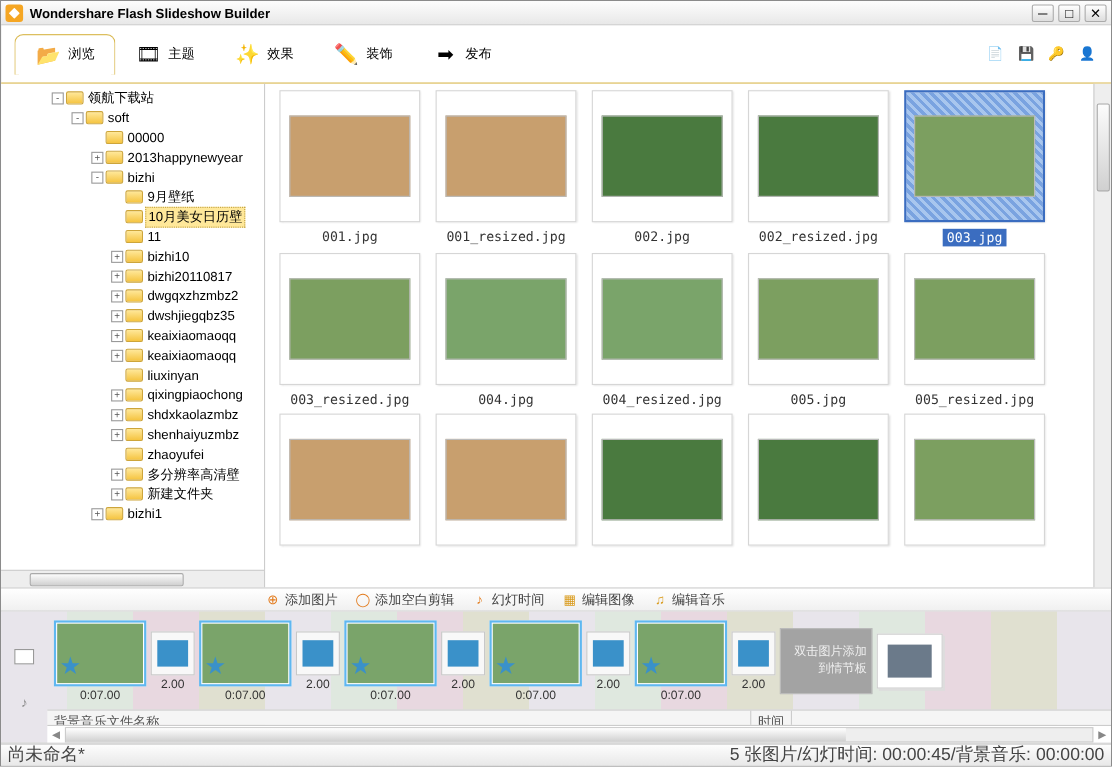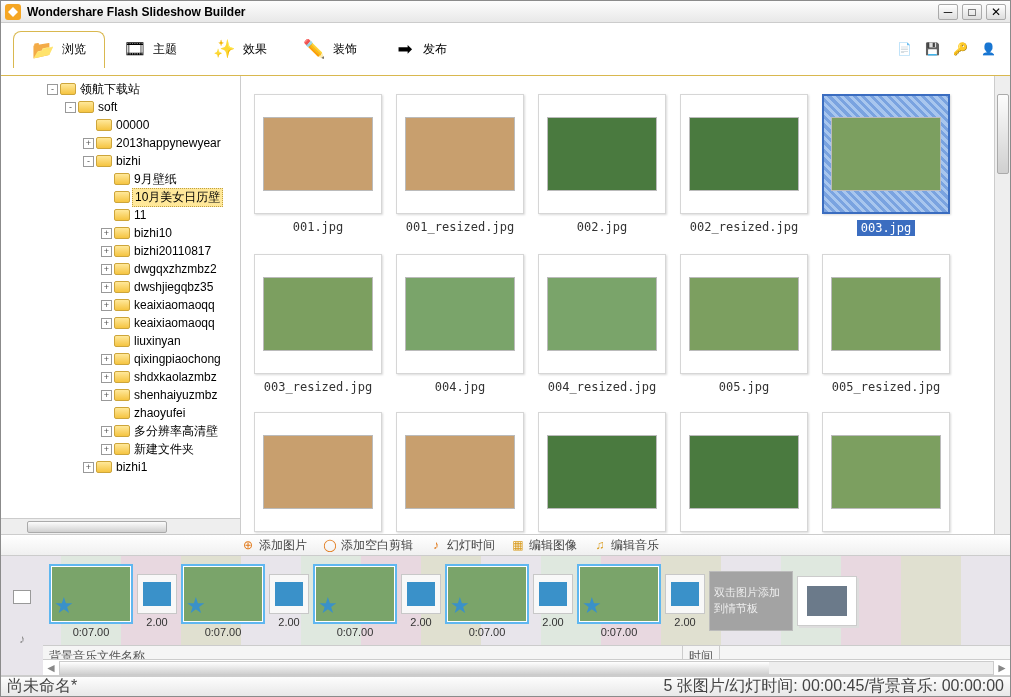--- a/index.html
+++ b/index.html
@@ -36,21 +36,21 @@
 .tree .tw.empty { border: none; }
 .tree .fld { width: 16px; height: 12px; background: linear-gradient(#ffe89a,#f5c441); border: 1px solid #cda53a; border-radius: 2px; }
 .tree .lbl { padding: 0 2px; }
 .tree .lbl.sel { background: #ffe89a; border: 1px dotted #c0a040; }
 .tree .indent { display: inline-block; }
 
 .thumbs { flex: 1; overflow: auto; padding: 6px 12px; position: relative; }
 .thumbs-inner { display: flex; flex-wrap: wrap; gap: 6px 12px; }
 .thumbs-vscroll { position: absolute; right: 0; top: 0; bottom: 0; width: 16px; background: #eee; border-left: 1px solid #ccc; }
 .thumbs-vscroll .vthumb { width: 12px; height: 80px; margin: 18px auto 0; background: linear-gradient(#fcfcfc,#d0d0d0); border: 1px solid #aaa; border-radius: 2px; }
-.card { width: 130px; display: flex; flex-direction: column; align-items: center; gap: 6px; margin-top: 12px; }
+.card { width: 130px; display: flex; flex-direction: column; align-items: center; gap: 6px; }
 .card .frame { width: 128px; height: 120px; background: #fff; border: 1px solid #d6d6d6; box-shadow: 1px 1px 2px rgba(0,0,0,0.15); display: flex; align-items: center; justify-content: center; }
 .card.selected .frame { background: repeating-linear-gradient(45deg,#7aa3e0 0 3px,#a8c6ee 3px 6px); border: 2px solid #3b6dc0; }
 .card .img { width: 110px; height: 74px; background: #7aa46a; border: 1px solid #bbb; }
 .card .img.alt1 { background:#c89f6e;} .card .img.alt2{background:#4a7a3f;} .card .img.alt3{background:#7c9f60;}
 .card .fname { font-family: "SimSun", monospace; font-size: 12px; color: #333; }
 .card.selected .fname { background: #3b6dc0; color: #fff; padding: 1px 4px; }
 
 .actionbar { height: 22px; border-top: 1px solid #ccc; border-bottom: 1px solid #ccc; background: linear-gradient(#fff,#f0f0f0); display: flex; align-items: center; padding: 0 8px 0 240px; gap: 16px; }
 .actionbar .ab { display: flex; align-items: center; gap: 4px; cursor: pointer; color: #444; }
 .actionbar .ab .aicon { width: 14px; height: 14px; display: flex; align-items: center; justify-content: center; }
@@ -61,21 +61,21 @@
 .timeline-body { flex: 1; display: flex; flex-direction: column; }
 .tl-row { height: 90px; display: flex; align-items: center; gap: 4px; padding: 4px 6px; overflow: hidden; }
 .tl-item { display: flex; flex-direction: column; align-items: center; gap: 2px; }
 .tl-item .tf { border: 2px solid #5fb7f0; background: #fff; display: flex; align-items: center; justify-content: center; position: relative; }
 .tl-item.photo .tf { width: 84px; height: 60px; }
 .tl-item.trans .tf { width: 40px; height: 40px; border: 1px solid #c8c8c8; background: #f8f8f8; }
 .tl-item .tf .timg { width: 78px; height: 54px; background: #7aa46a; }
 .tl-item.trans .tf .ticn { width: 28px; height: 24px; background: #3a91c9; }
 .tl-item .star { position: absolute; left: 3px; bottom: 3px; color: #3a91c9; font-size: 22px; }
 .tl-item .dur { font-size: 11px; color: #333; }
-.tl-item.drop .tf { width: 84px; height: 60px; border: 1px solid #bbb; background: #a3a3a3; color: #eee; font-size: 11px; text-align: left; padding: 4px; line-height: 1.4; }
+.tl-item.drop .tf { width: 84px; height: 60px; border: 1px solid #bbb; background: #a3a3a3; color: #eee; font-size: 11px; text-align: right; padding: 4px; line-height: 1.4; }
 .tl-item.blank .tf { width: 60px; height: 50px; border: 1px solid #ccc; background: #fff; box-shadow: 2px 2px 0 #ddd; }
 .tl-music-header { height: 14px; border-top: 1px solid #ccc; background: #f5f5f5; display: flex; }
 .tl-music-header .mh { border-right: 1px solid #ccc; padding: 2px 6px; color: #555; }
 .tl-music-header .mh:first-child { width: 640px; }
 .tl-scroll { height: 16px; background: #fff; border-top: 1px solid #ccc; display: flex; align-items: center; }
 .tl-scroll .sarrow { width: 16px; text-align: center; color: #888; }
 .tl-scroll .strack { flex: 1; height: 14px; background: #eee; border: 1px solid #ccc; }
 .tl-scroll .strack .stthumb { width: 76%; height: 100%; background: linear-gradient(#fff,#d0d0d0); }
 
 .statusbar { height: 20px; background: linear-gradient(#fdfdfd,#e8e8e8); border-top: 1px solid #ccc; display: flex; align-items: center; padding: 0 6px; font-size: 16px; color: #444; }

